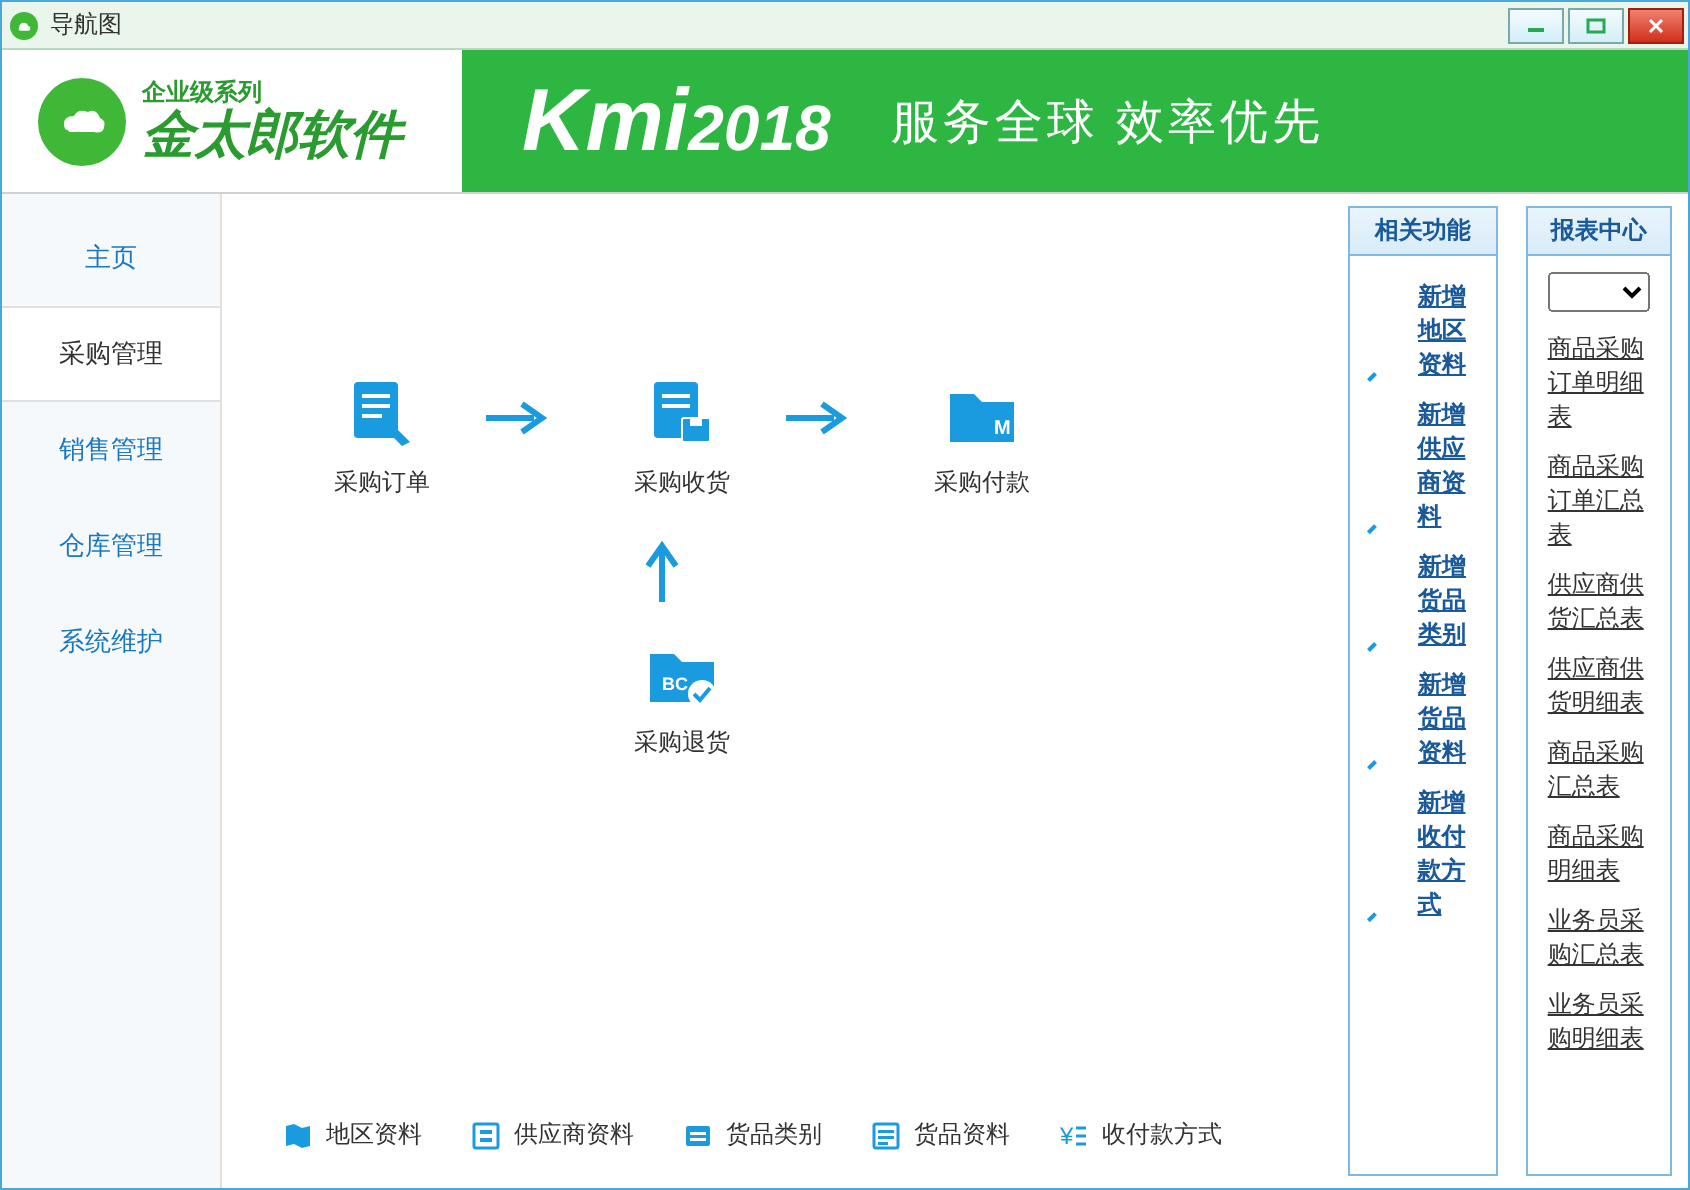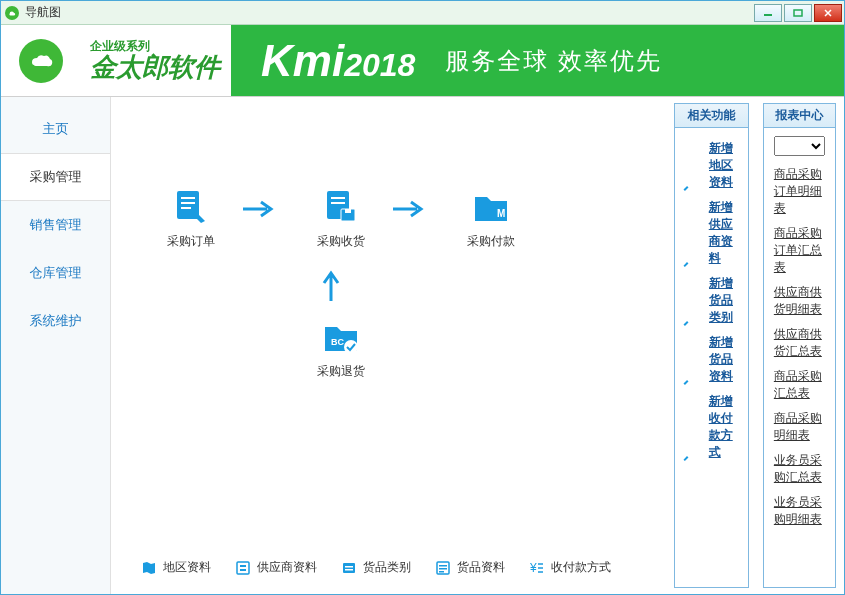--- a/index.html
+++ b/index.html
@@ -53,21 +53,20 @@
   display: flex;
   align-items: center;
   border-bottom: 1px solid #d0d0d0;
   position: relative;
 }
 .banner .logo-area {
   width: 230px;
   display: flex;
   align-items: center;
   padding-left: 18px;
-  gap: 19px;
 }
 .banner .logo-circle {
   width: 44px; height: 44px;
   border-radius: 50%;
   background: #3fb837;
   display: flex; align-items: center; justify-content: center;
   margin-right: 8px;
 }
 .banner .logo-circle svg { width: 26px; height: 18px; }
 .banner .logo-text { display: flex; flex-direction: column; line-height: 1.1; }
@@ -426,22 +425,22 @@
             </div>
         </div>
       </div>
 
       <div class="panel">
         <div class="panel-header">报表中心</div>
         <div class="panel-body">
           <select><option></option></select>
           <div class="report-link">商品采购订单明细表</div>
           <div class="report-link">商品采购订单汇总表</div>
+          <div class="report-link">供应商供货汇总表</div>
           <div class="report-link">供应商供货明细表</div>
-          <div class="report-link">供应商供货汇总表</div>
           <div class="report-link">商品采购汇总表</div>
           <div class="report-link">商品采购明细表</div>
           <div class="report-link">业务员采购汇总表</div>
           <div class="report-link">业务员采购明细表</div>
         </div>
       </div>
 
     </div>
 
   </div>

